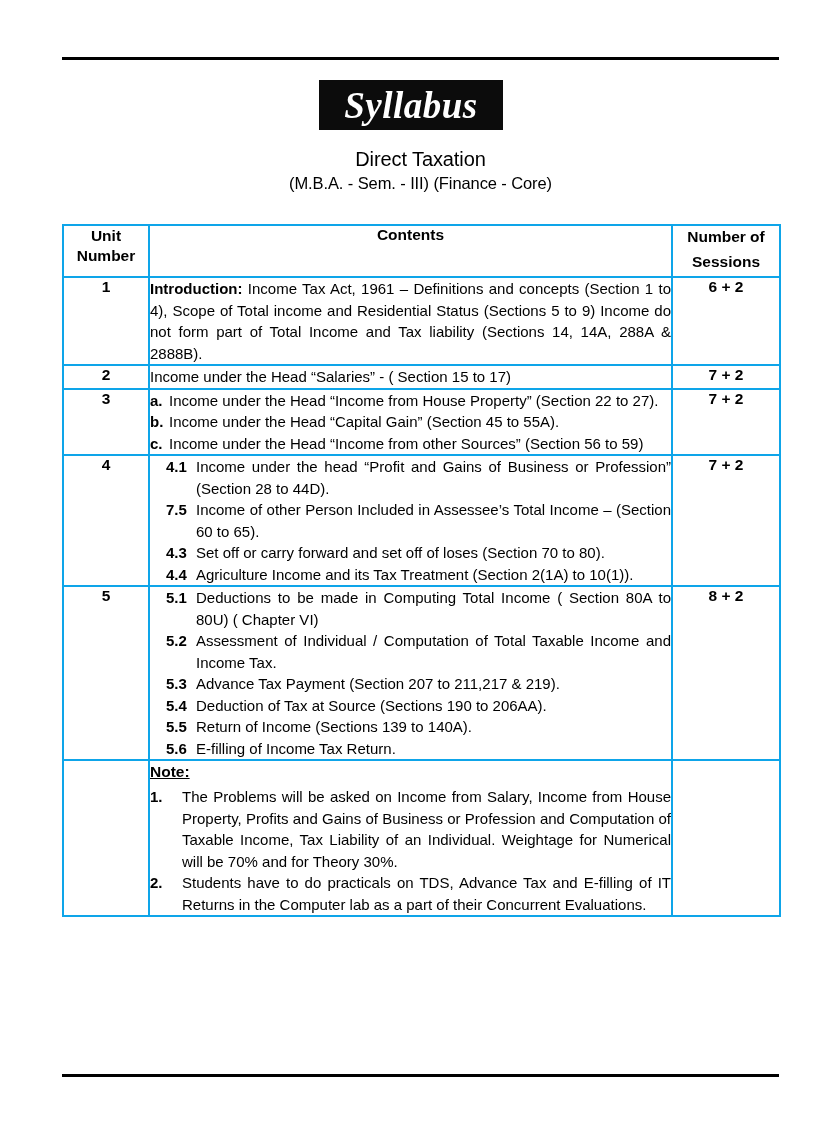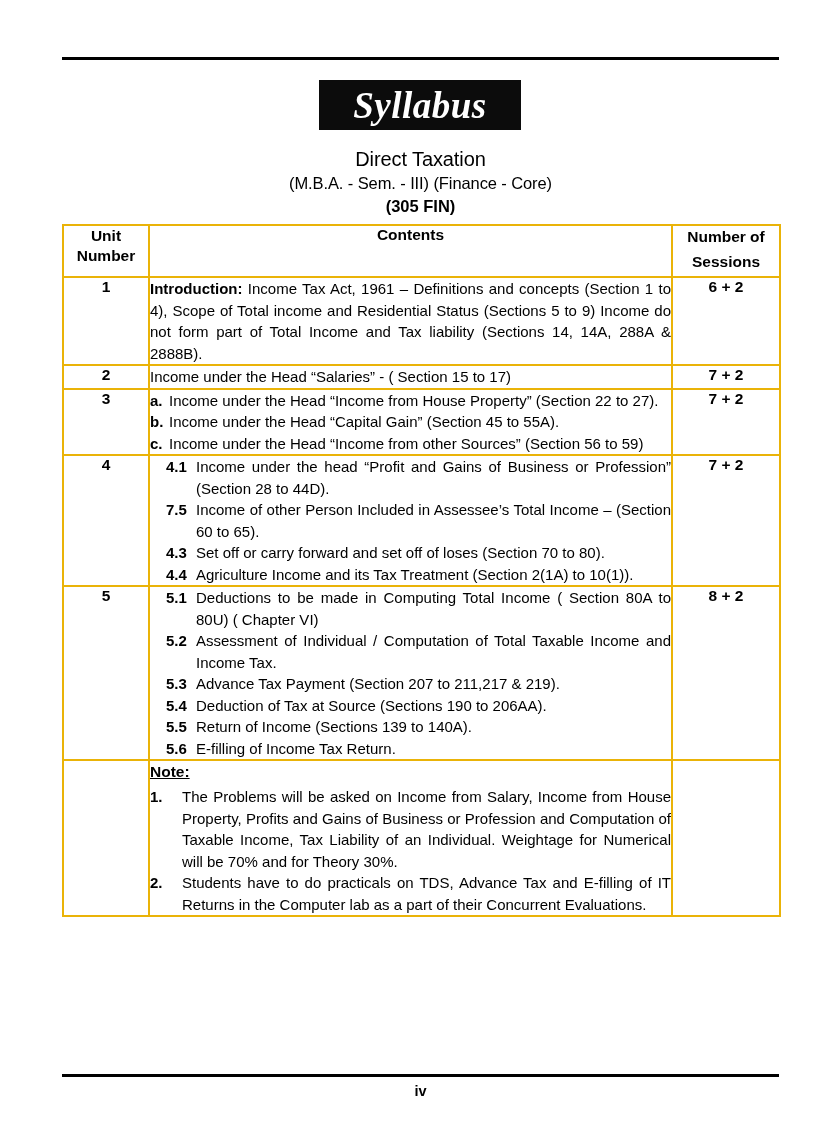--- a/index.html
+++ b/index.html
@@ -26,21 +26,21 @@
     left: 62px;
     top: 57px;
     width: 717px;
     height: 0;
     border-top: 3px solid #000;
   }
   .title-banner {
     position: absolute;
     left: 319px;
     top: 80px;
-    width: 202px;
+    width: 184px;
     height: 50px;
     background: #0c0c0c;
     display: flex;
     align-items: center;
     justify-content: center;
   }
   .title-banner span {
     color: #ffffff;
     font-family: "Liberation Serif", serif;
     font-style: italic;
@@ -76,21 +76,21 @@
 
   table.syllabus {
     position: absolute;
     left: 62px;
     top: 224px;
     width: 717px;
     border-collapse: collapse;
     table-layout: fixed;
   }
   table.syllabus td, table.syllabus th {
-    border: 2px solid #eab308;
+    border: 2px solid #0ea5e9;
     vertical-align: top;
     padding: 0;
   }
   col.c-unit { width: 86px; }
   col.c-cont { width: 523px; }
   col.c-sess { width: 108px; }
 
   .th-unit, .th-cont, .th-sess {
     text-align: center;
     font-weight: bold;
@@ -202,21 +202,20 @@
 
   <div class="top-rule"></div>
 
   <div class="title-banner">
     <span>Syllabus</span>
   </div>
 
   <div class="subtitle-block">
     <div class="subtitle-main">Direct Taxation</div>
     <div class="subtitle-sub">(M.B.A. - Sem. - III) (Finance - Core)</div>
-    <div class="subtitle-code">(305 FIN)</div>
   </div>
 
   <table class="syllabus">
     <colgroup>
       <col class="c-unit">
       <col class="c-cont">
       <col class="c-sess">
     </colgroup>
     <thead>
       <tr>
@@ -283,15 +282,14 @@
             <span class="note-head">Note:</span>
             <div class="hang-note just"><span class="marker-note">1.</span><span>The Problems will be asked on Income from Salary, Income from House Property, Profits and Gains of Business or Profession and Computation of Taxable Income, Tax Liability of an Individual. Weightage for Numerical will be 70% and for Theory 30%.</span></div>
             <div class="hang-note just"><span class="marker-note">2.</span><span>Students have to do practicals on TDS, Advance Tax and E-filling of IT Returns in the Computer lab as a part of their Concurrent Evaluations.</span></div>
           </td>
           <td class="cell-sess"></td>
         </tr>
       </tbody>
   </table>
 
   <div class="bottom-rule"></div>
-  <div class="folio">iv</div>
 
 </div>
 
 </body></html>

